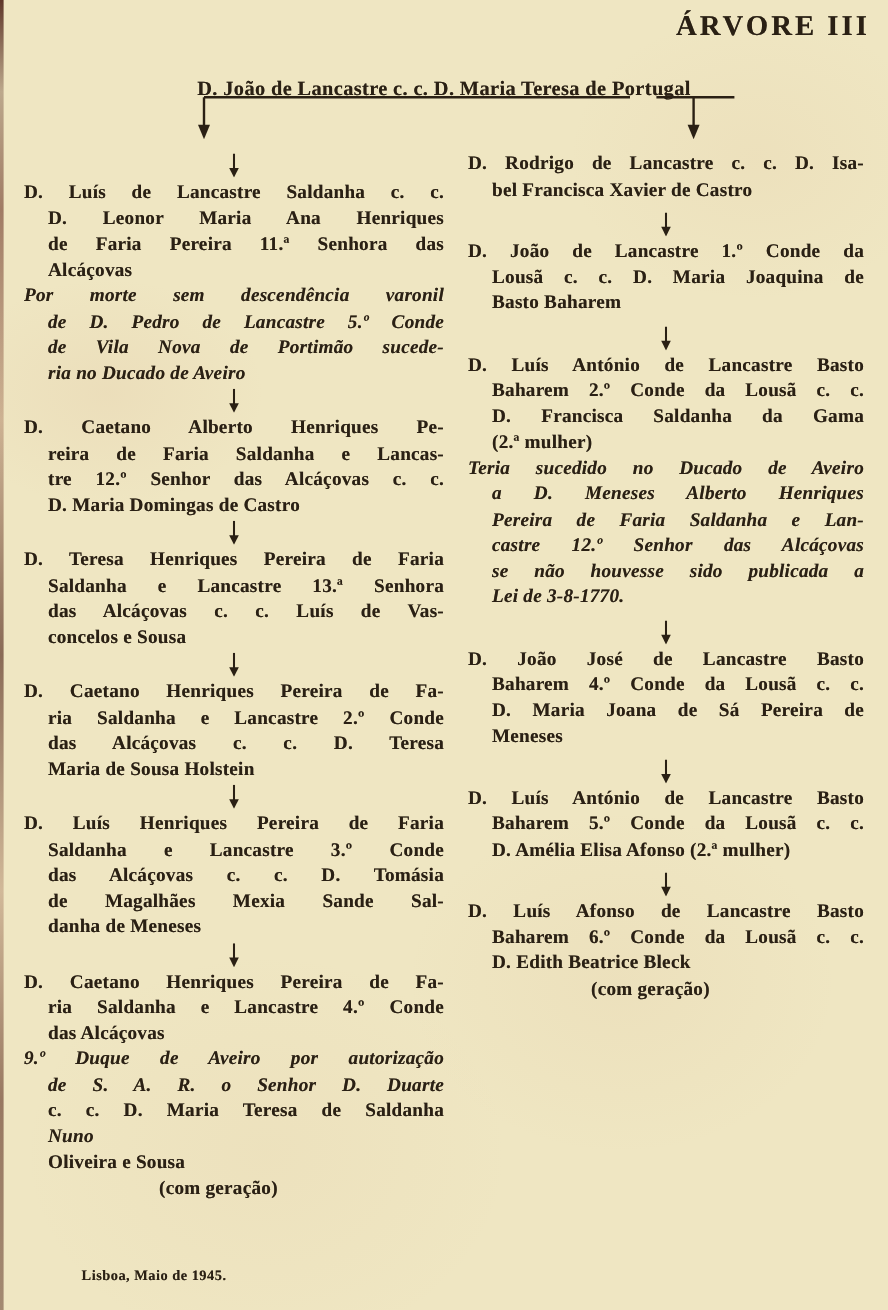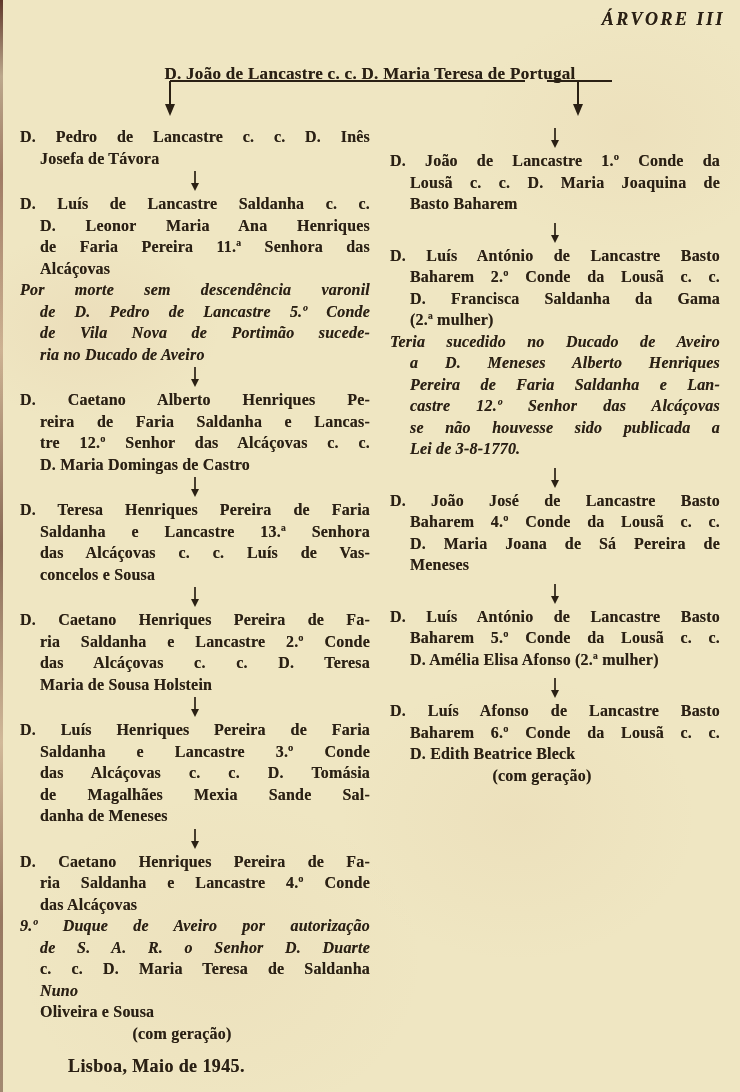--- a/index.html
+++ b/index.html
@@ -20,23 +20,22 @@
   .edge-strip{
     position:absolute;left:0;top:0;width:3px;height:100%;
     background:linear-gradient(180deg,
       rgba(70,25,15,.85) 0%, rgba(70,25,15,.30) 7%,
       rgba(95,36,24,.55) 16%, rgba(120,50,30,.28) 32%,
       rgba(70,25,15,.60) 50%, rgba(120,50,30,.25) 68%,
       rgba(80,30,18,.55) 84%, rgba(70,25,15,.45) 100%);
   }
   .title{
     position:absolute;top:9px;right:15px;
-    font-size:18px;font-weight:700;letter-spacing:2.5px;
+    font-size:24px;font-weight:700;letter-spacing:2.5px;
     text-shadow:0 0 .4px rgba(42,32,20,.6);
-    font-style:italic;
   }
   .root-couple{
     position:absolute;top:64px;left:0;right:0;text-align:center;
     font-size:17px;font-weight:700;letter-spacing:.3px;
     text-shadow:0 0 .4px rgba(42,32,20,.6);
   }
   .connector{position:absolute;top:78px;left:130px;}
   .columns{
     position:absolute;top:126px;left:20px;width:710px;
     display:flex;gap:20px;
@@ -56,21 +55,21 @@
   .line.in{padding-left:20px;}
   .line.it{font-style:italic;}
   .line.c{text-align:center;text-align-last:center;padding-right:26px;}
   .arrow-row{
     height:20px;margin:2px 0;display:flex;
     align-items:center;justify-content:center;
   }
   .arrow-row svg{display:block;}
   .footer{
     position:absolute;left:68px;top:1056px;
-    font-size:18px;font-weight:700;letter-spacing:.4px;
+    font-size:12px;font-weight:700;letter-spacing:.4px;
     text-shadow:0 0 .4px rgba(42,32,20,.55);
   }
 </style>
 </head>
 <body>
 
 <div class="page">
 
   <div class="edge-strip"></div>
 
@@ -82,24 +81,20 @@
     <path d="M40 3 H395" stroke="#2a2014" stroke-width="2.2" fill="none"></path>
     <path d="M417 3 H482" stroke="#2a2014" stroke-width="2.2" fill="none"></path>
     <path d="M40 3 V28" stroke="#2a2014" stroke-width="2" fill="none"></path>
     <polygon points="35,26 45,26 40,38" fill="#2a2014"></polygon>
     <path d="M448 3 V28" stroke="#2a2014" stroke-width="2" fill="none"></path>
     <polygon points="443,26 453,26 448,38" fill="#2a2014"></polygon>
   </svg>
 
   <div class="columns">
     <div class="col left">
-        <div class="entry">
-          <div class="line j">D. Pedro de Lancastre c. c. D. Inês</div>
-          <div class="line in">Josefa de Távora</div>
-        </div>
         <div class="arrow-row">
           <svg width="12" height="20" viewBox="0 0 12 20">
             <path d="M6 0 V13" stroke="#2a2014" stroke-width="1.7"></path>
             <polygon points="2,12 10,12 6,20" fill="#2a2014"></polygon>
           </svg>
         </div>
         <div class="entry">
           <div class="line j">D. Luís de Lancastre Saldanha c. c.</div>
           <div class="line in j">D. Leonor Maria Ana Henriques</div>
           <div class="line in j">de Faria Pereira 11.ª Senhora das</div>
@@ -170,20 +165,24 @@
           <div class="line in">das Alcáçovas</div>
           <div class="line it j">9.º Duque de Aveiro por autorização</div>
           <div class="line in it j">de S. A. R. o Senhor D. Duarte</div>
           <div class="line in j">c. c. D. Maria Teresa de Saldanha</div>
           <div class="line in it">Nuno</div>
           <div class="line in">Oliveira e Sousa</div>
           <div class="line c">(com geração)</div>
         </div>
       </div>
     <div class="col right">
+        <div class="entry">
+          <div class="line j">D. Rodrigo de Lancastre c. c. D. Isa-</div>
+          <div class="line in">bel Francisca Xavier de Castro</div>
+        </div>
         <div class="arrow-row">
           <svg width="12" height="20" viewBox="0 0 12 20">
             <path d="M6 0 V13" stroke="#2a2014" stroke-width="1.7"></path>
             <polygon points="2,12 10,12 6,20" fill="#2a2014"></polygon>
           </svg>
         </div>
         <div class="entry">
           <div class="line j">D. João de Lancastre 1.º Conde da</div>
           <div class="line in j">Lousã c. c. D. Maria Joaquina de</div>
           <div class="line in">Basto Baharem</div>

